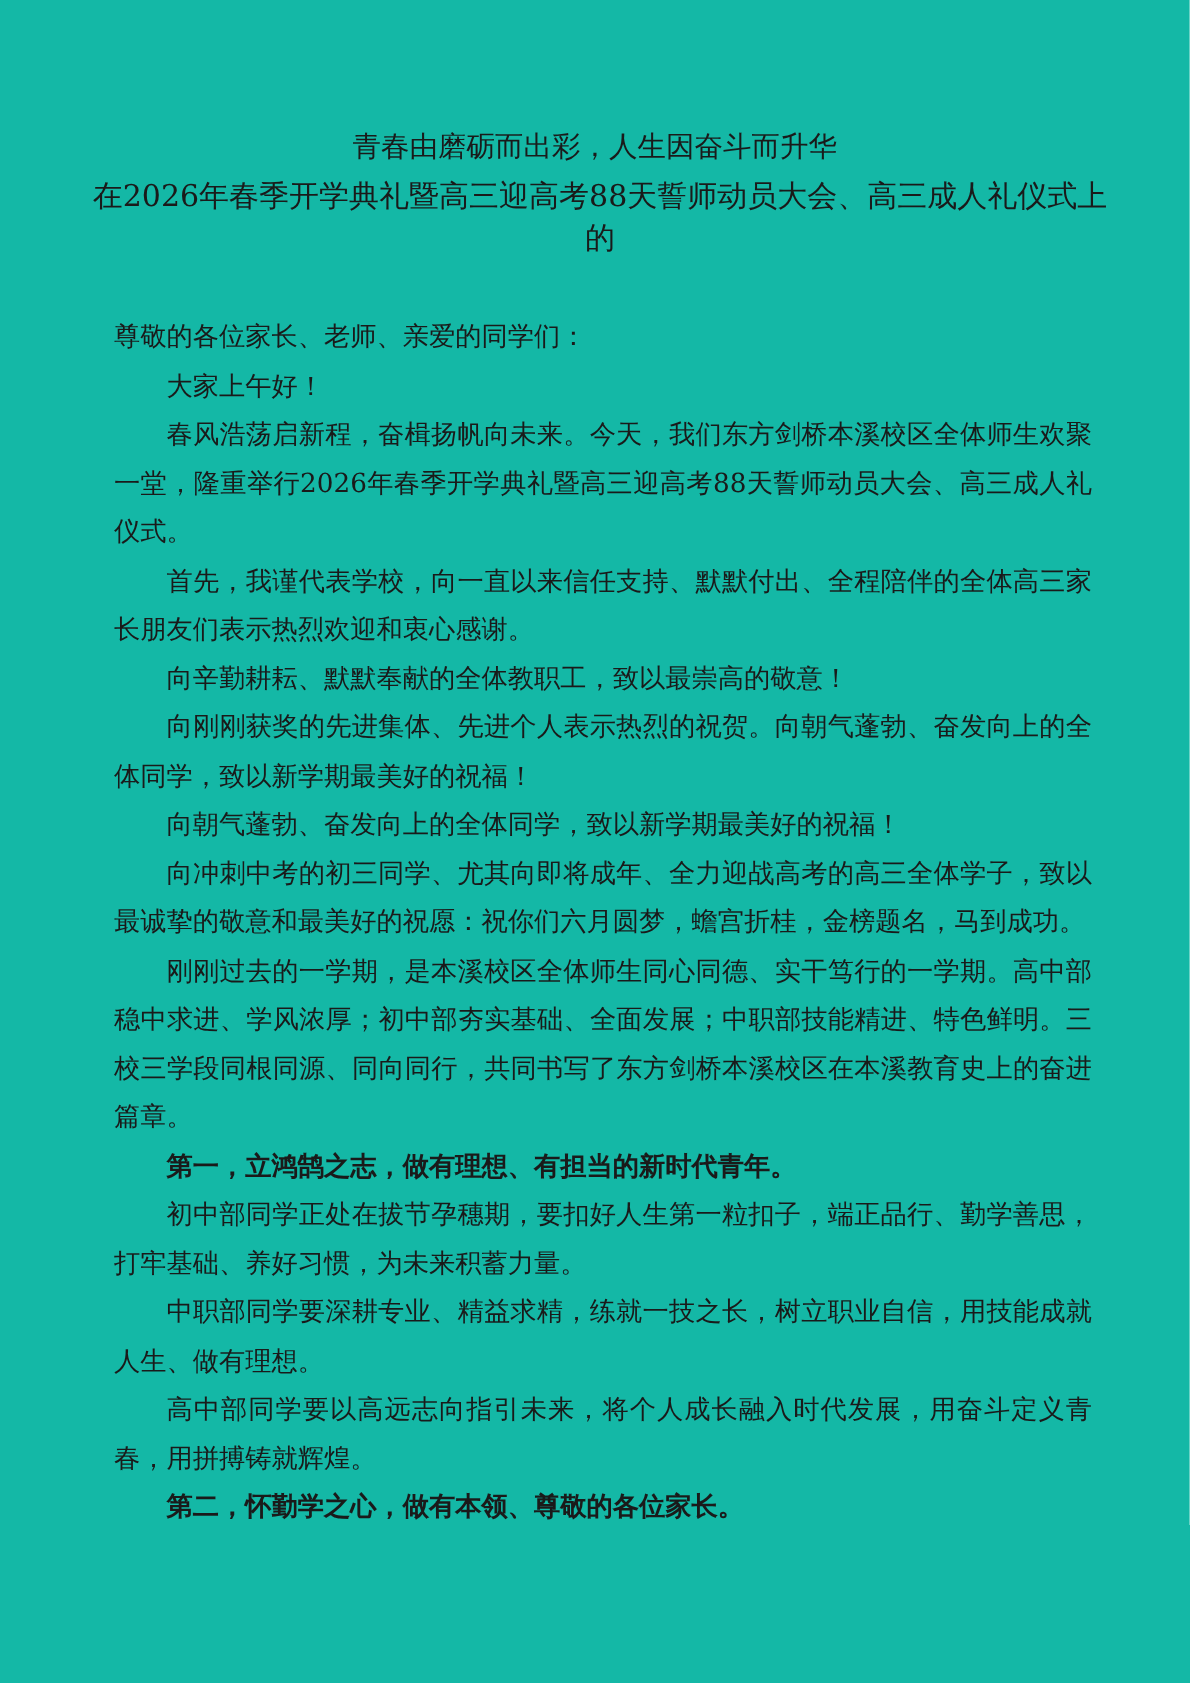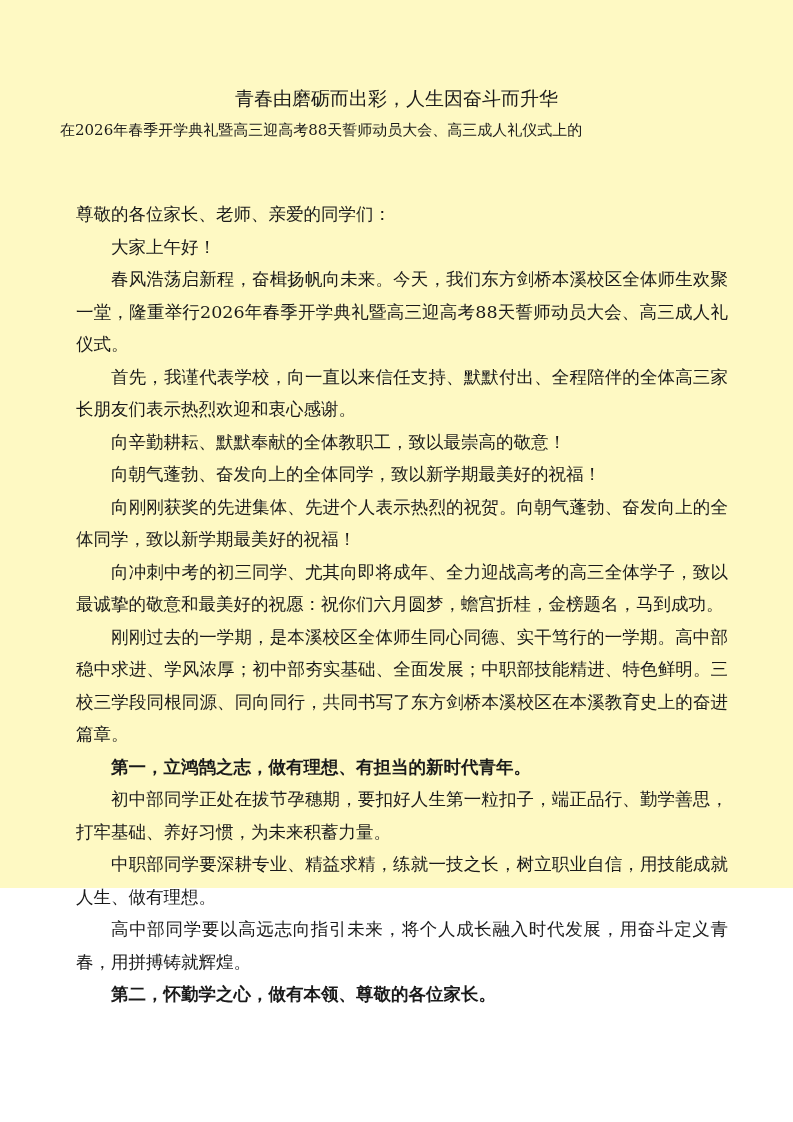--- a/index.html
+++ b/index.html
@@ -1,40 +1,40 @@
 <!DOCTYPE html>
 <html><head>
 <meta charset="utf-8">
 <style>
   html, body { margin: 0; padding: 0; background: #ffffff; }
   body { width: 793px; height: 1122px; position: relative; overflow: hidden;
          font-family: "DejaVu Serif", "Liberation Serif", serif; color: #1a1a1a; }
-  .page { position: absolute; left: 0; top: 0; width: 793px; height: 888px; background: #fef9c3; }
+  .page { position: absolute; left: 0; top: 0; width: 793px; height: 1122px; background: #14b8a6; }
   .title { position: absolute; left: 0; width: 793px; text-align: center; font-size: 19px; line-height: 28px; }
-  .subtitle { position: absolute; left: 60px; width: 680px; text-align: left; font-size: 15px; line-height: 28px; }
-  .body { position: absolute; left: 76px; top: 198px; width: 652px; font-size: 17.5px; line-height: 32.5px; }
+  .subtitle { position: absolute; left: 60px; width: 680px; text-align: center; font-size: 20px; line-height: 28px; }
+  .body { position: absolute; left: 76px; top: 209px; width: 652px; font-size: 17.5px; line-height: 32.5px; }
   .body p { margin: 0; text-align: justify; text-justify: inter-ideograph; }
   .body p.indent { text-indent: 2em; }
   .body p.bold { font-weight: bold; }
 </style>
 </head>
 <body>
 
 <div class="page">
   <div class="title" style="top:84px;">青春由磨砺而出彩，人生因奋斗而升华</div>
   <div class="subtitle" style="top:116px;">在2026年春季开学典礼暨高三迎高考88天誓师动员大会、高三成人礼仪式上的</div>
 
   <div class="body">
     <p>尊敬的各位家长、老师、亲爱的同学们：</p>
     <p class="indent">大家上午好！</p>
     <p class="indent">春风浩荡启新程，奋楫扬帆向未来。今天，我们东方剑桥本溪校区全体师生欢聚一堂，隆重举行2026年春季开学典礼暨高三迎高考88天誓师动员大会、高三成人礼仪式。</p>
     <p class="indent">首先，我谨代表学校，向一直以来信任支持、默默付出、全程陪伴的全体高三家长朋友们表示热烈欢迎和衷心感谢。</p>
     <p class="indent">向辛勤耕耘、默默奉献的全体教职工，致以最崇高的敬意！</p>
+    <p class="indent">向刚刚获奖的先进集体、先进个人表示热烈的祝贺。向朝气蓬勃、奋发向上的全体同学，致以新学期最美好的祝福！</p>
     <p class="indent">向朝气蓬勃、奋发向上的全体同学，致以新学期最美好的祝福！</p>
-    <p class="indent">向刚刚获奖的先进集体、先进个人表示热烈的祝贺。向朝气蓬勃、奋发向上的全体同学，致以新学期最美好的祝福！</p>
     <p class="indent">向冲刺中考的初三同学、尤其向即将成年、全力迎战高考的高三全体学子，致以最诚挚的敬意和最美好的祝愿：祝你们六月圆梦，蟾宫折桂，金榜题名，马到成功。</p>
     <p class="indent">刚刚过去的一学期，是本溪校区全体师生同心同德、实干笃行的一学期。高中部稳中求进、学风浓厚；初中部夯实基础、全面发展；中职部技能精进、特色鲜明。三校三学段同根同源、同向同行，共同书写了东方剑桥本溪校区在本溪教育史上的奋进篇章。</p>
     <p class="indent bold">第一，立鸿鹄之志，做有理想、有担当的新时代青年。</p>
     <p class="indent">初中部同学正处在拔节孕穗期，要扣好人生第一粒扣子，端正品行、勤学善思，打牢基础、养好习惯，为未来积蓄力量。</p>
     <p class="indent">中职部同学要深耕专业、精益求精，练就一技之长，树立职业自信，用技能成就人生、做有理想。</p>
     <p class="indent">高中部同学要以高远志向指引未来，将个人成长融入时代发展，用奋斗定义青春，用拼搏铸就辉煌。</p>
     <p class="indent bold">第二，怀勤学之心，做有本领、尊敬的各位家长。</p>
   </div>
 </div>
 

